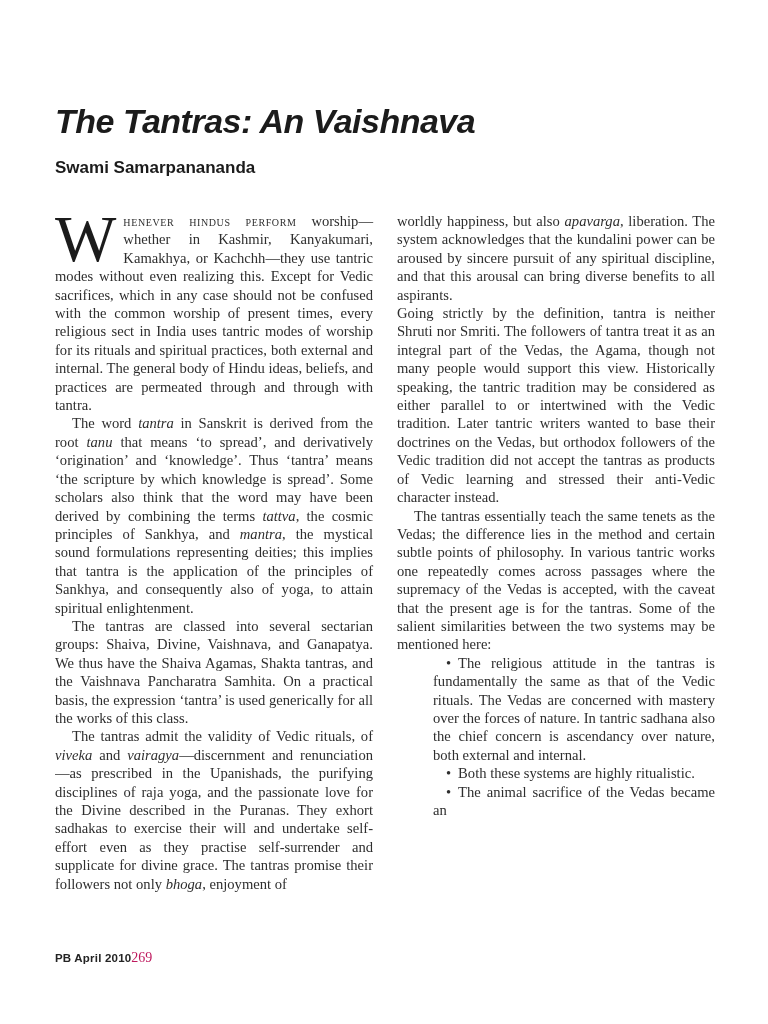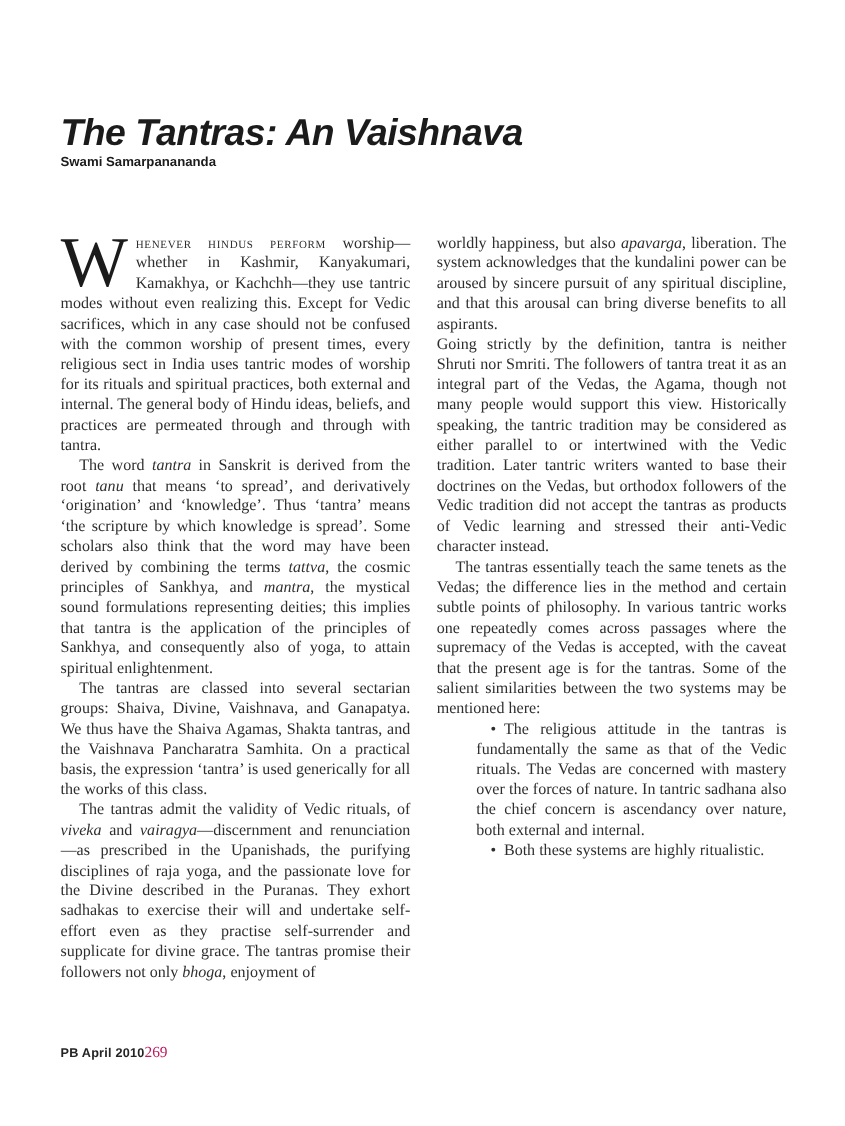--- a/index.html
+++ b/index.html
@@ -7,21 +7,21 @@
     position:relative; width:768px; height:1024px; background:#ffffff;
     font-family:"Liberation Serif", serif; color:#2e2e2e; overflow:hidden;
   }
   .header { position:absolute; left:55px; top:102px; width:660px; }
   .title {
     font-family:"Liberation Sans", sans-serif; font-weight:bold; font-style:italic;
     font-size:34px; line-height:38px; color:#1b1b1b; letter-spacing:-0.5px; margin:0;
   }
   .author {
     font-family:"Liberation Sans", sans-serif; font-weight:bold;
-    font-size:12px; color:#1b1b1b; 
+    font-size:17px; color:#1b1b1b; margin-top:18px;
   }
   .columns {
     position:absolute; left:55px; top:212px; width:660px; height:736px;
     display:flex; gap:24px; overflow:hidden;
   }
   .column { width:318px; }
   .para {
     margin:0; text-align:justify; font-size:14.6px; line-height:18.4px; color:#2e2e2e;
   }
   .para.indent { text-indent:17px; }
@@ -62,20 +62,21 @@
         <p class="para indent"><span>The word </span><i>tantra</i><span> in Sanskrit is derived from the root </span><i>tanu</i><span> that means ‘to spread’, and derivatively ‘origination’ and ‘knowledge’. Thus ‘tantra’ means ‘the scripture by which knowledge is spread’. Some scholars also think that the word may have been derived by combining the terms </span><i>tattva</i><span>, the cosmic principles of Sankhya, and </span><i>mantra</i><span>, the mystical sound formulations representing deities; this implies that tantra is the application of the principles of Sankhya, and consequently also of yoga, to attain spiritual enlightenment.</span></p>
         <p class="para indent"><span>The tantras are classed into several sectarian groups: Shaiva, Divine, Vaishnava, and Ganapatya. We thus have the Shaiva Agamas, Shakta tantras, and the Vaishnava Pancharatra Samhita. On a practical basis, the expression ‘tantra’ is used generically for all the works of this class.</span></p>
         <p class="para indent"><span>The tantras admit the validity of Vedic rituals, of </span><i>viveka</i><span> and </span><i>vairagya</i><span>—discernment and renunciation—as prescribed in the Upanishads, the purifying disciplines of raja yoga, and the passionate love for the Divine described in the Puranas. They exhort sadhakas to exercise their will and undertake self-effort even as they practise self-surrender and supplicate for divine grace. The tantras promise their followers not only </span><i>bhoga</i><span>, enjoyment of</span></p>
       </div>
     <div class="column">
         <p class="para"><span>worldly happiness, but also </span><i>apavarga</i><span>, liberation. The system acknowledges that the kundalini power can be aroused by sincere pursuit of any spiritual discipline, and that this arousal can bring diverse benefits to all aspirants.</span></p>
         <p class="para"><span>Going strictly by the definition, tantra is neither Shruti nor Smriti. The followers of tantra treat it as an integral part of the Vedas, the Agama, though not many people would support this view. Historically speaking, the tantric tradition may be considered as either parallel to or intertwined with the Vedic tradition. Later tantric writers wanted to base their doctrines on the Vedas, but orthodox followers of the Vedic tradition did not accept the tantras as products of Vedic learning and stressed their anti-Vedic character instead.</span></p>
         <p class="para indent"><span>The tantras essentially teach the same tenets as the Vedas; the difference lies in the method and certain subtle points of philosophy. In various tantric works one repeatedly comes across passages where the supremacy of the Vedas is accepted, with the caveat that the present age is for the tantras. Some of the salient similarities between the two systems may be mentioned here:</span></p>
         <p class="para bullet"><span class="bullet-glyph">•</span><span>The religious attitude in the tantras is fundamentally the same as that of the Vedic rituals. The Vedas are concerned with mastery over the forces of nature. In tantric sadhana also the chief concern is ascendancy over nature, both external and internal.</span></p>
         <p class="para bullet"><span class="bullet-glyph">•</span><span>Both these systems are highly ritualistic.</span></p>
+        <p class="para bullet"><span class="bullet-glyph">•</span><span>The animal sacrifice of the Vedas became an</span></p>
       </div>
   </div>
 
   <div class="footer">
     <span class="journal">PB April 2010</span>
     <span class="page-number">269</span>
   </div>
 
 </div>
 

